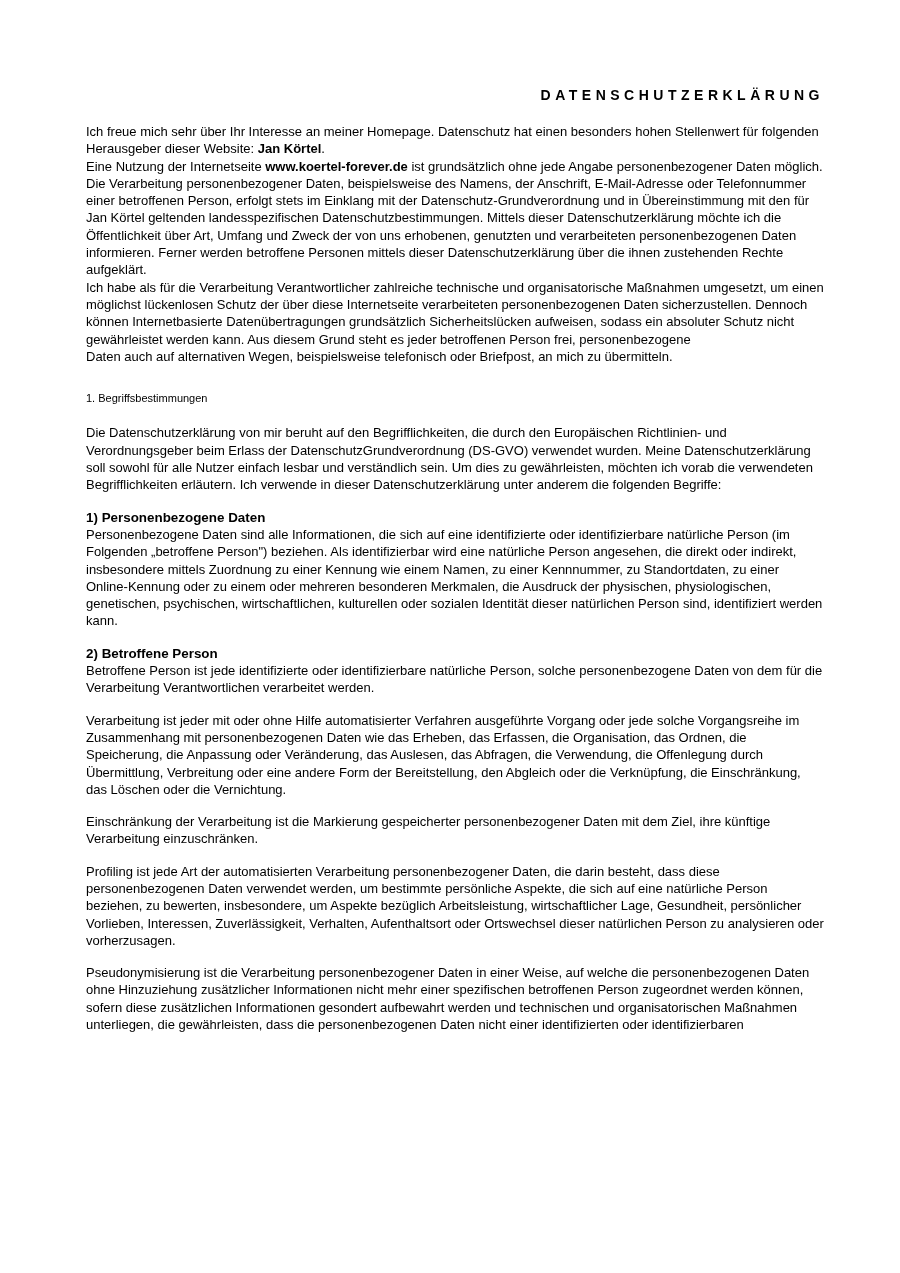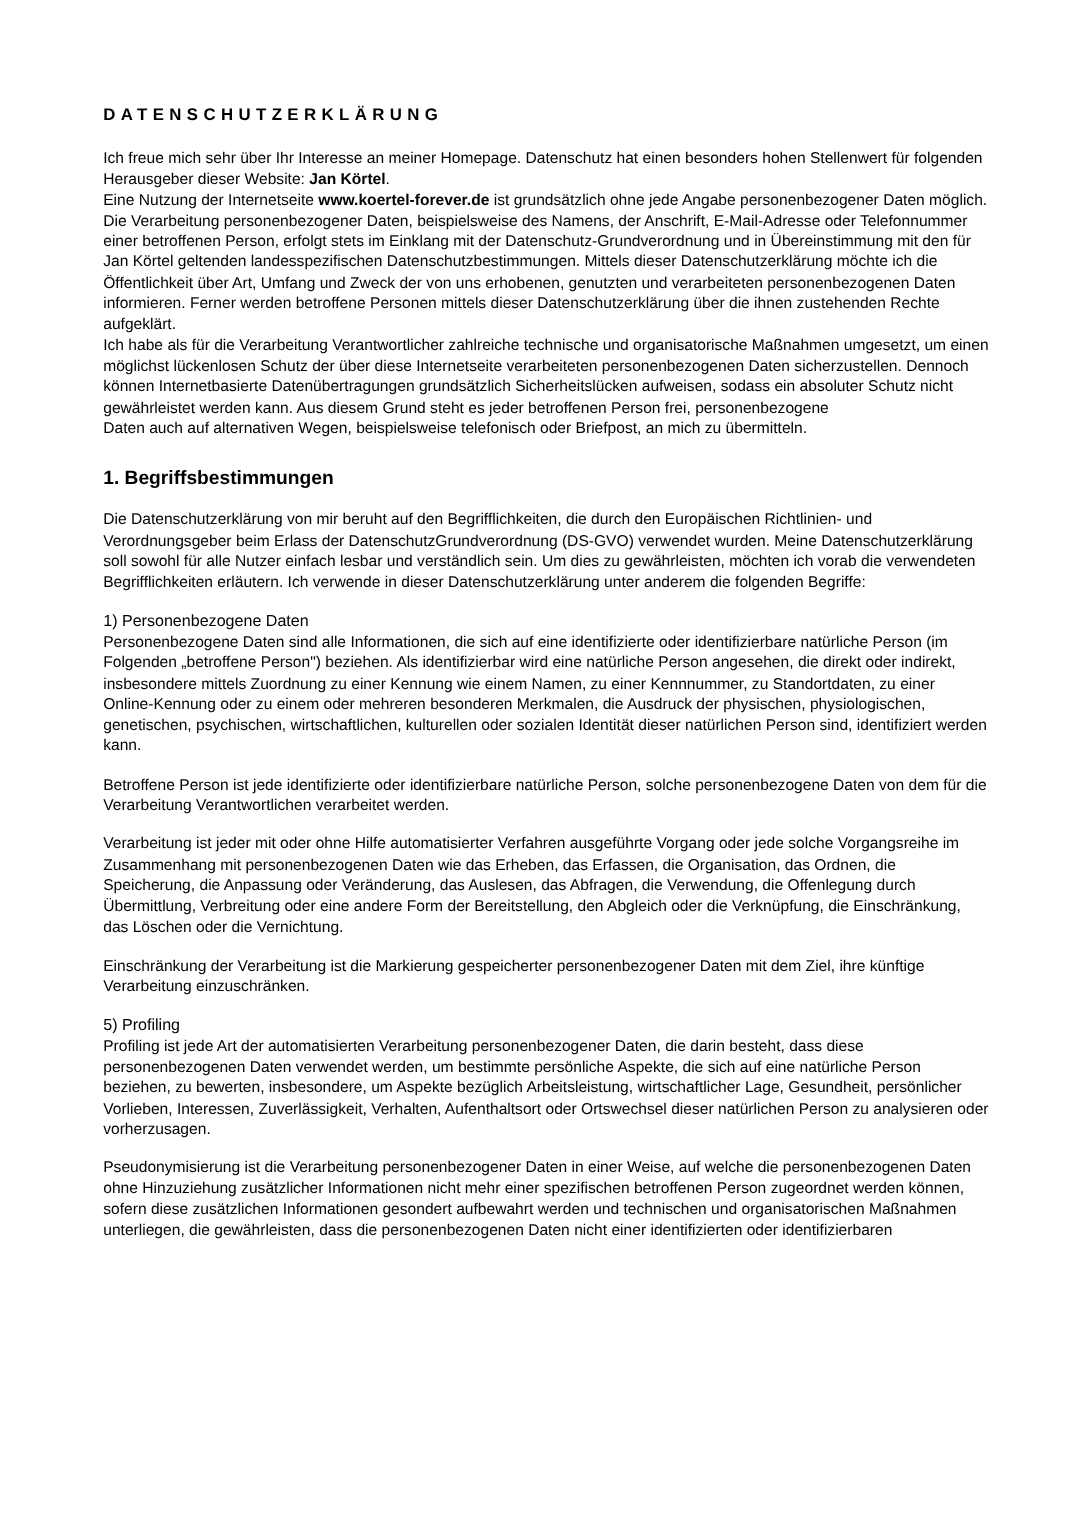--- a/index.html
+++ b/index.html
@@ -21,41 +21,42 @@
     padding: 86px 76px 30px 86px;
     background: #ffffff;
   }
   .doc-title {
     margin: 0 0 19px 0;
     font-size: 14px;
     font-weight: 700;
     letter-spacing: 4.5px;
     line-height: 18px;
     white-space: nowrap;
+    text-align: right;
   }
   .para {
     margin: 0;
     font-size: 13px;
     line-height: 17.3px;
     white-space: pre-wrap;
     max-width: 740px;
   }
   .section-heading {
     margin: 25px 0 17px 0;
-    font-size: 16px;
-    font-weight: 700;
+    font-size: 11px;
+    font-weight: 400;
     line-height: 17.3px;
   }
   .definition {
     margin-top: 15px;
   }
   .definition-heading {
     margin: 0;
     font-size: 13.4px;
-    font-weight: 400;
+    font-weight: 700;
     line-height: 17.3px;
   }
   .bold { font-weight: 700; }
 </style>
 </head>
 <body>
 
 <div class="page">
 
   <h1 class="doc-title">DATENSCHUTZERKLÄRUNG</h1>
@@ -69,33 +70,33 @@
   <h2 class="section-heading">1. Begriffsbestimmungen</h2>
 
   <p class="para">Die Datenschutzerklärung von mir beruht auf den Begrifflichkeiten, die durch den Europäischen Richtlinien- und Verordnungsgeber beim Erlass der DatenschutzGrundverordnung (DS-GVO) verwendet wurden. Meine Datenschutzerklärung soll sowohl für alle Nutzer einfach lesbar und verständlich sein. Um dies zu gewährleisten, möchten ich vorab die verwendeten Begrifflichkeiten erläutern. Ich verwende in dieser Datenschutzerklärung unter anderem die folgenden Begriffe:</p>
 
   <div class="definition">
     <h3 class="definition-heading">1) Personenbezogene Daten</h3>
     <p class="para">Personenbezogene Daten sind alle Informationen, die sich auf eine identifizierte oder identifizierbare natürliche Person (im Folgenden „betroffene Person") beziehen. Als identifizierbar wird eine natürliche Person angesehen, die direkt oder indirekt, insbesondere mittels Zuordnung zu einer Kennung wie einem Namen, zu einer Kennnummer, zu Standortdaten, zu einer Online-Kennung oder zu einem oder mehreren besonderen Merkmalen, die Ausdruck der physischen, physiologischen, genetischen, psychischen, wirtschaftlichen, kulturellen oder sozialen Identität dieser natürlichen Person sind, identifiziert werden kann.</p>
   </div>
 
   <div class="definition">
+    <h3 class="definition-heading">2) Betroffene Person</h3>
     <p class="para">Betroffene Person ist jede identifizierte oder identifizierbare natürliche Person, solche personenbezogene Daten von dem für die Verarbeitung Verantwortlichen verarbeitet werden.</p>
   </div>
 
   <div class="definition">
     <p class="para">Verarbeitung ist jeder mit oder ohne Hilfe automatisierter Verfahren ausgeführte Vorgang oder jede solche Vorgangsreihe im Zusammenhang mit personenbezogenen Daten wie das Erheben, das Erfassen, die Organisation, das Ordnen, die Speicherung, die Anpassung oder Veränderung, das Auslesen, das Abfragen, die Verwendung, die Offenlegung durch Übermittlung, Verbreitung oder eine andere Form der Bereitstellung, den Abgleich oder die Verknüpfung, die Einschränkung, das Löschen oder die Vernichtung.</p>
   </div>
 
   <div class="definition">
     <p class="para">Einschränkung der Verarbeitung ist die Markierung gespeicherter personenbezogener Daten mit dem Ziel, ihre künftige Verarbeitung einzuschränken.</p>
   </div>
 
   <div class="definition">
-    <h3 class="definition-heading">5) Profiling</h3>
     <p class="para">Profiling ist jede Art der automatisierten Verarbeitung personenbezogener Daten, die darin besteht, dass diese personenbezogenen Daten verwendet werden, um bestimmte persönliche Aspekte, die sich auf eine natürliche Person beziehen, zu bewerten, insbesondere, um Aspekte bezüglich Arbeitsleistung, wirtschaftlicher Lage, Gesundheit, persönlicher Vorlieben, Interessen, Zuverlässigkeit, Verhalten, Aufenthaltsort oder Ortswechsel dieser natürlichen Person zu analysieren oder vorherzusagen.</p>
   </div>
 
   <div class="definition">
     <p class="para">Pseudonymisierung ist die Verarbeitung personenbezogener Daten in einer Weise, auf welche die personenbezogenen Daten ohne Hinzuziehung zusätzlicher Informationen nicht mehr einer spezifischen betroffenen Person zugeordnet werden können, sofern diese zusätzlichen Informationen gesondert aufbewahrt werden und technischen und organisatorischen Maßnahmen unterliegen, die gewährleisten, dass die personenbezogenen Daten nicht einer identifizierten oder identifizierbaren</p>
   </div>
 
 </div>
 
 </body></html>

